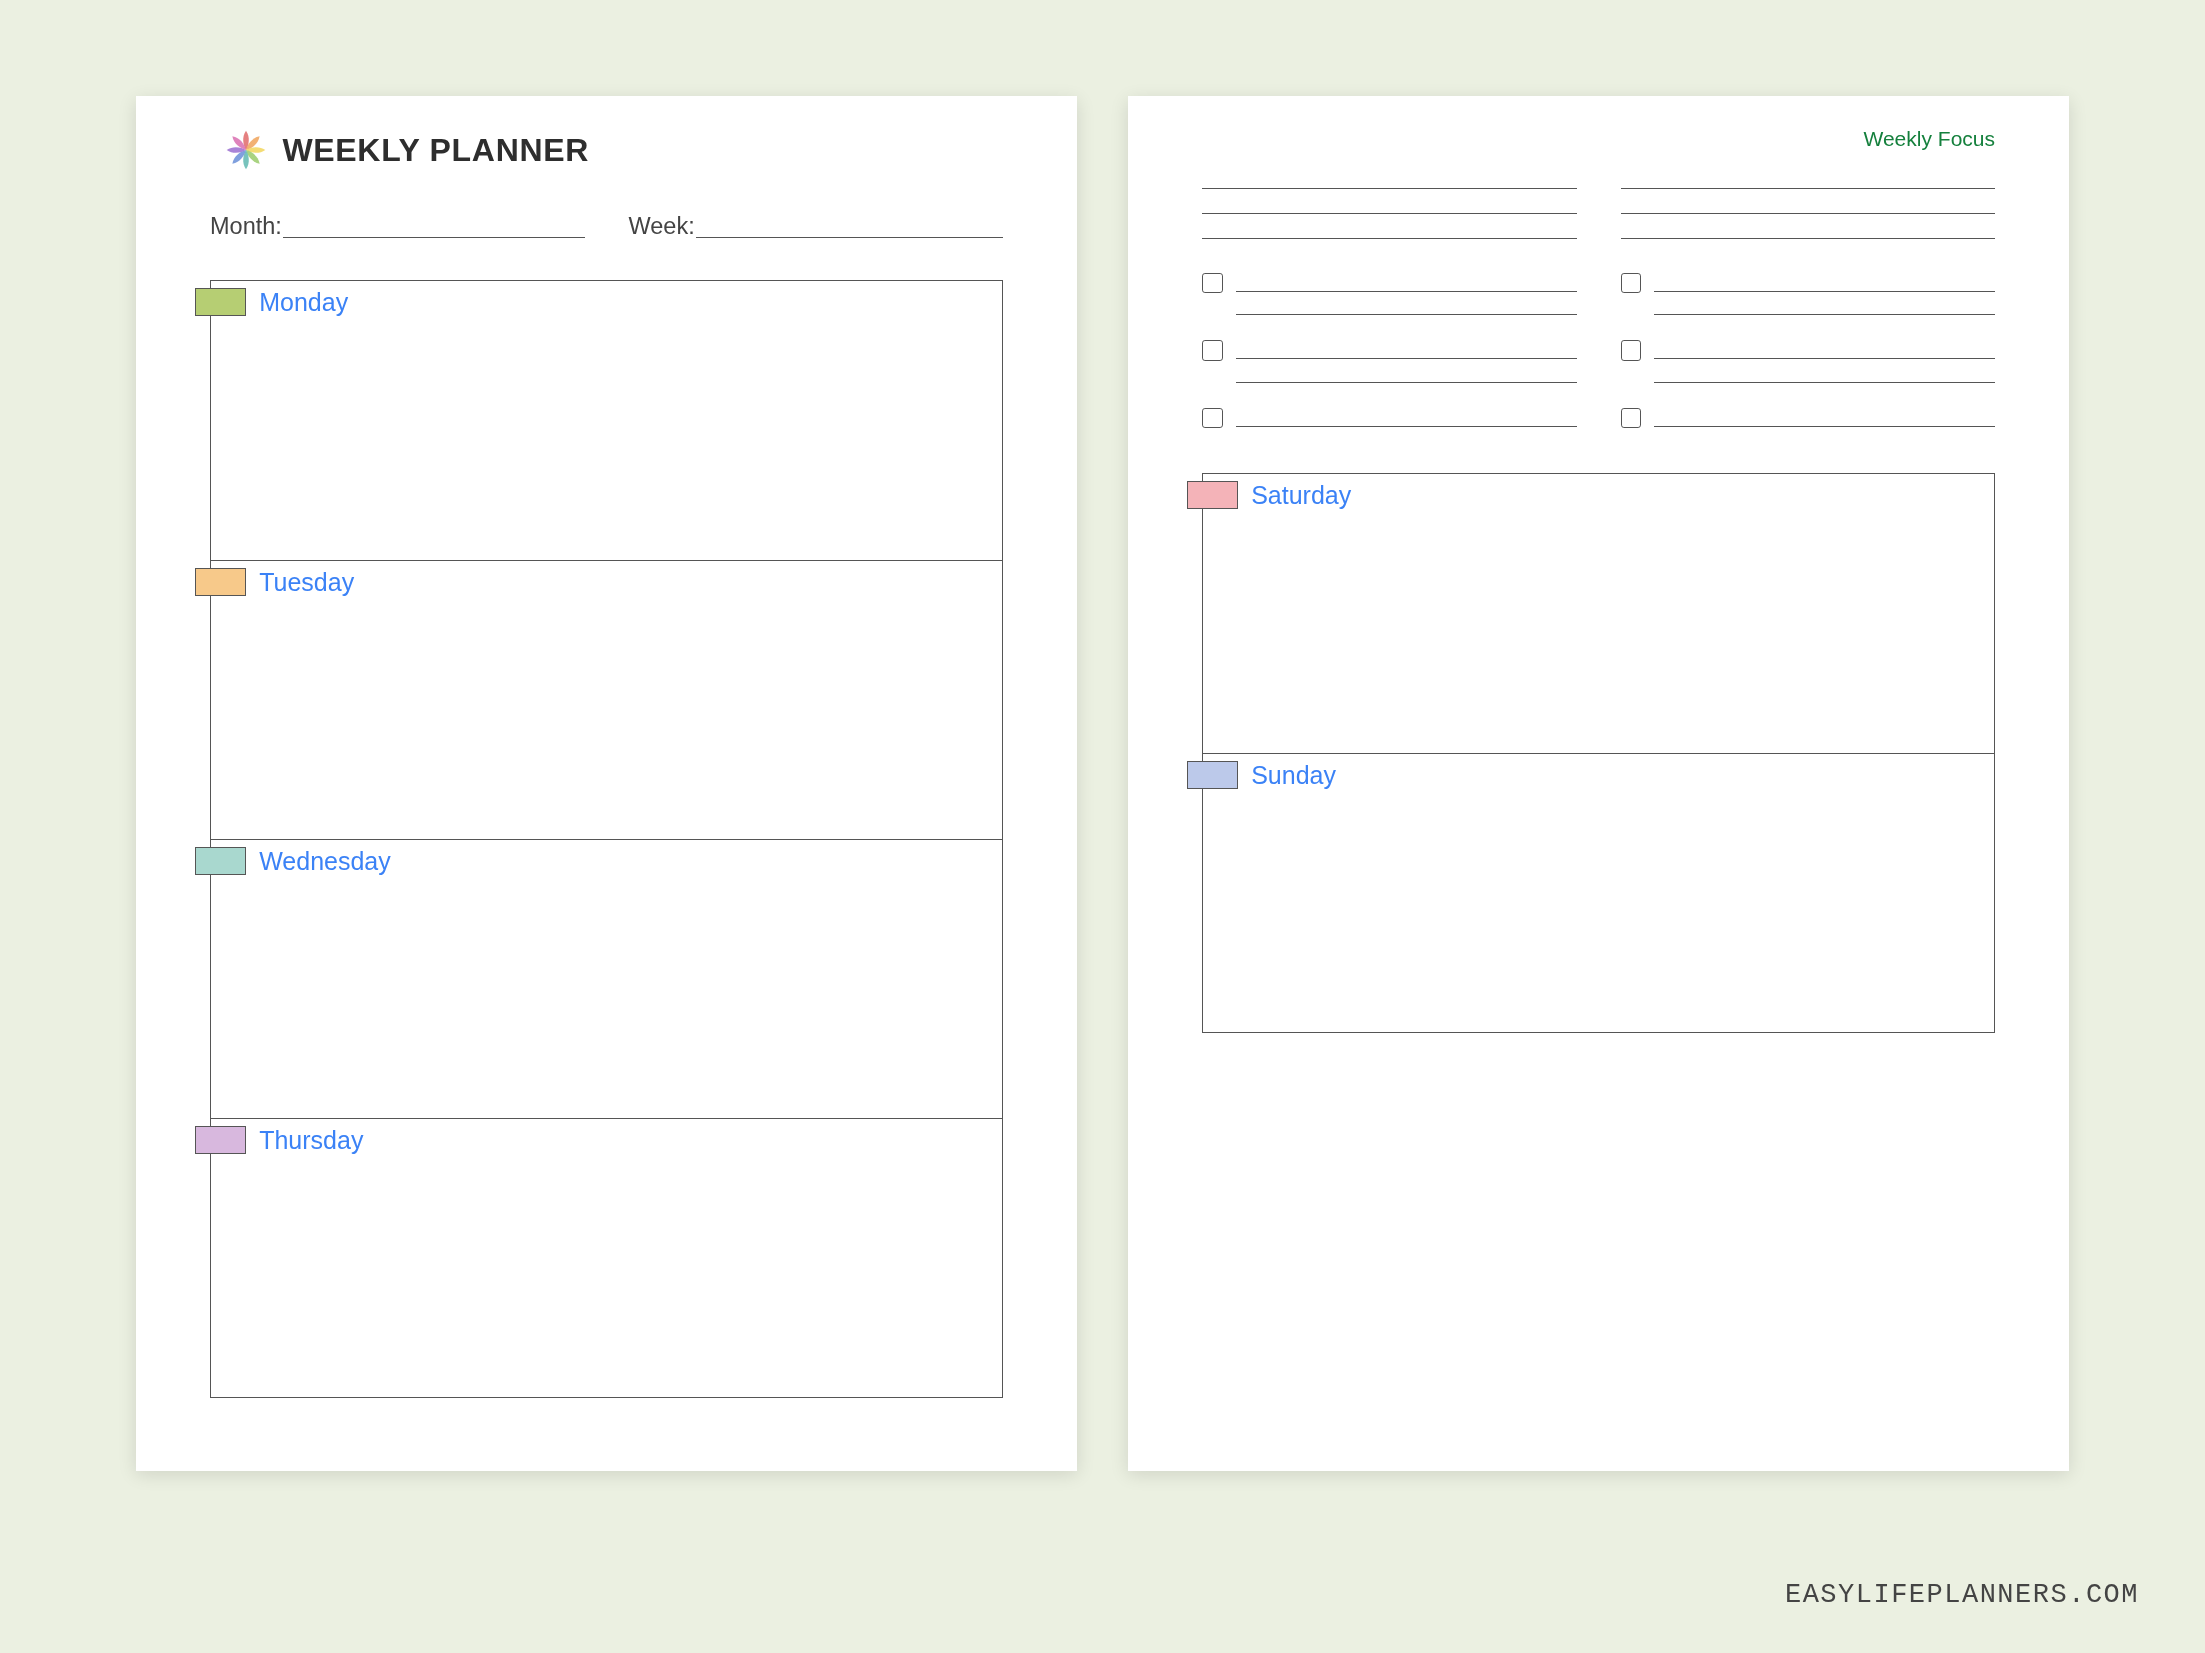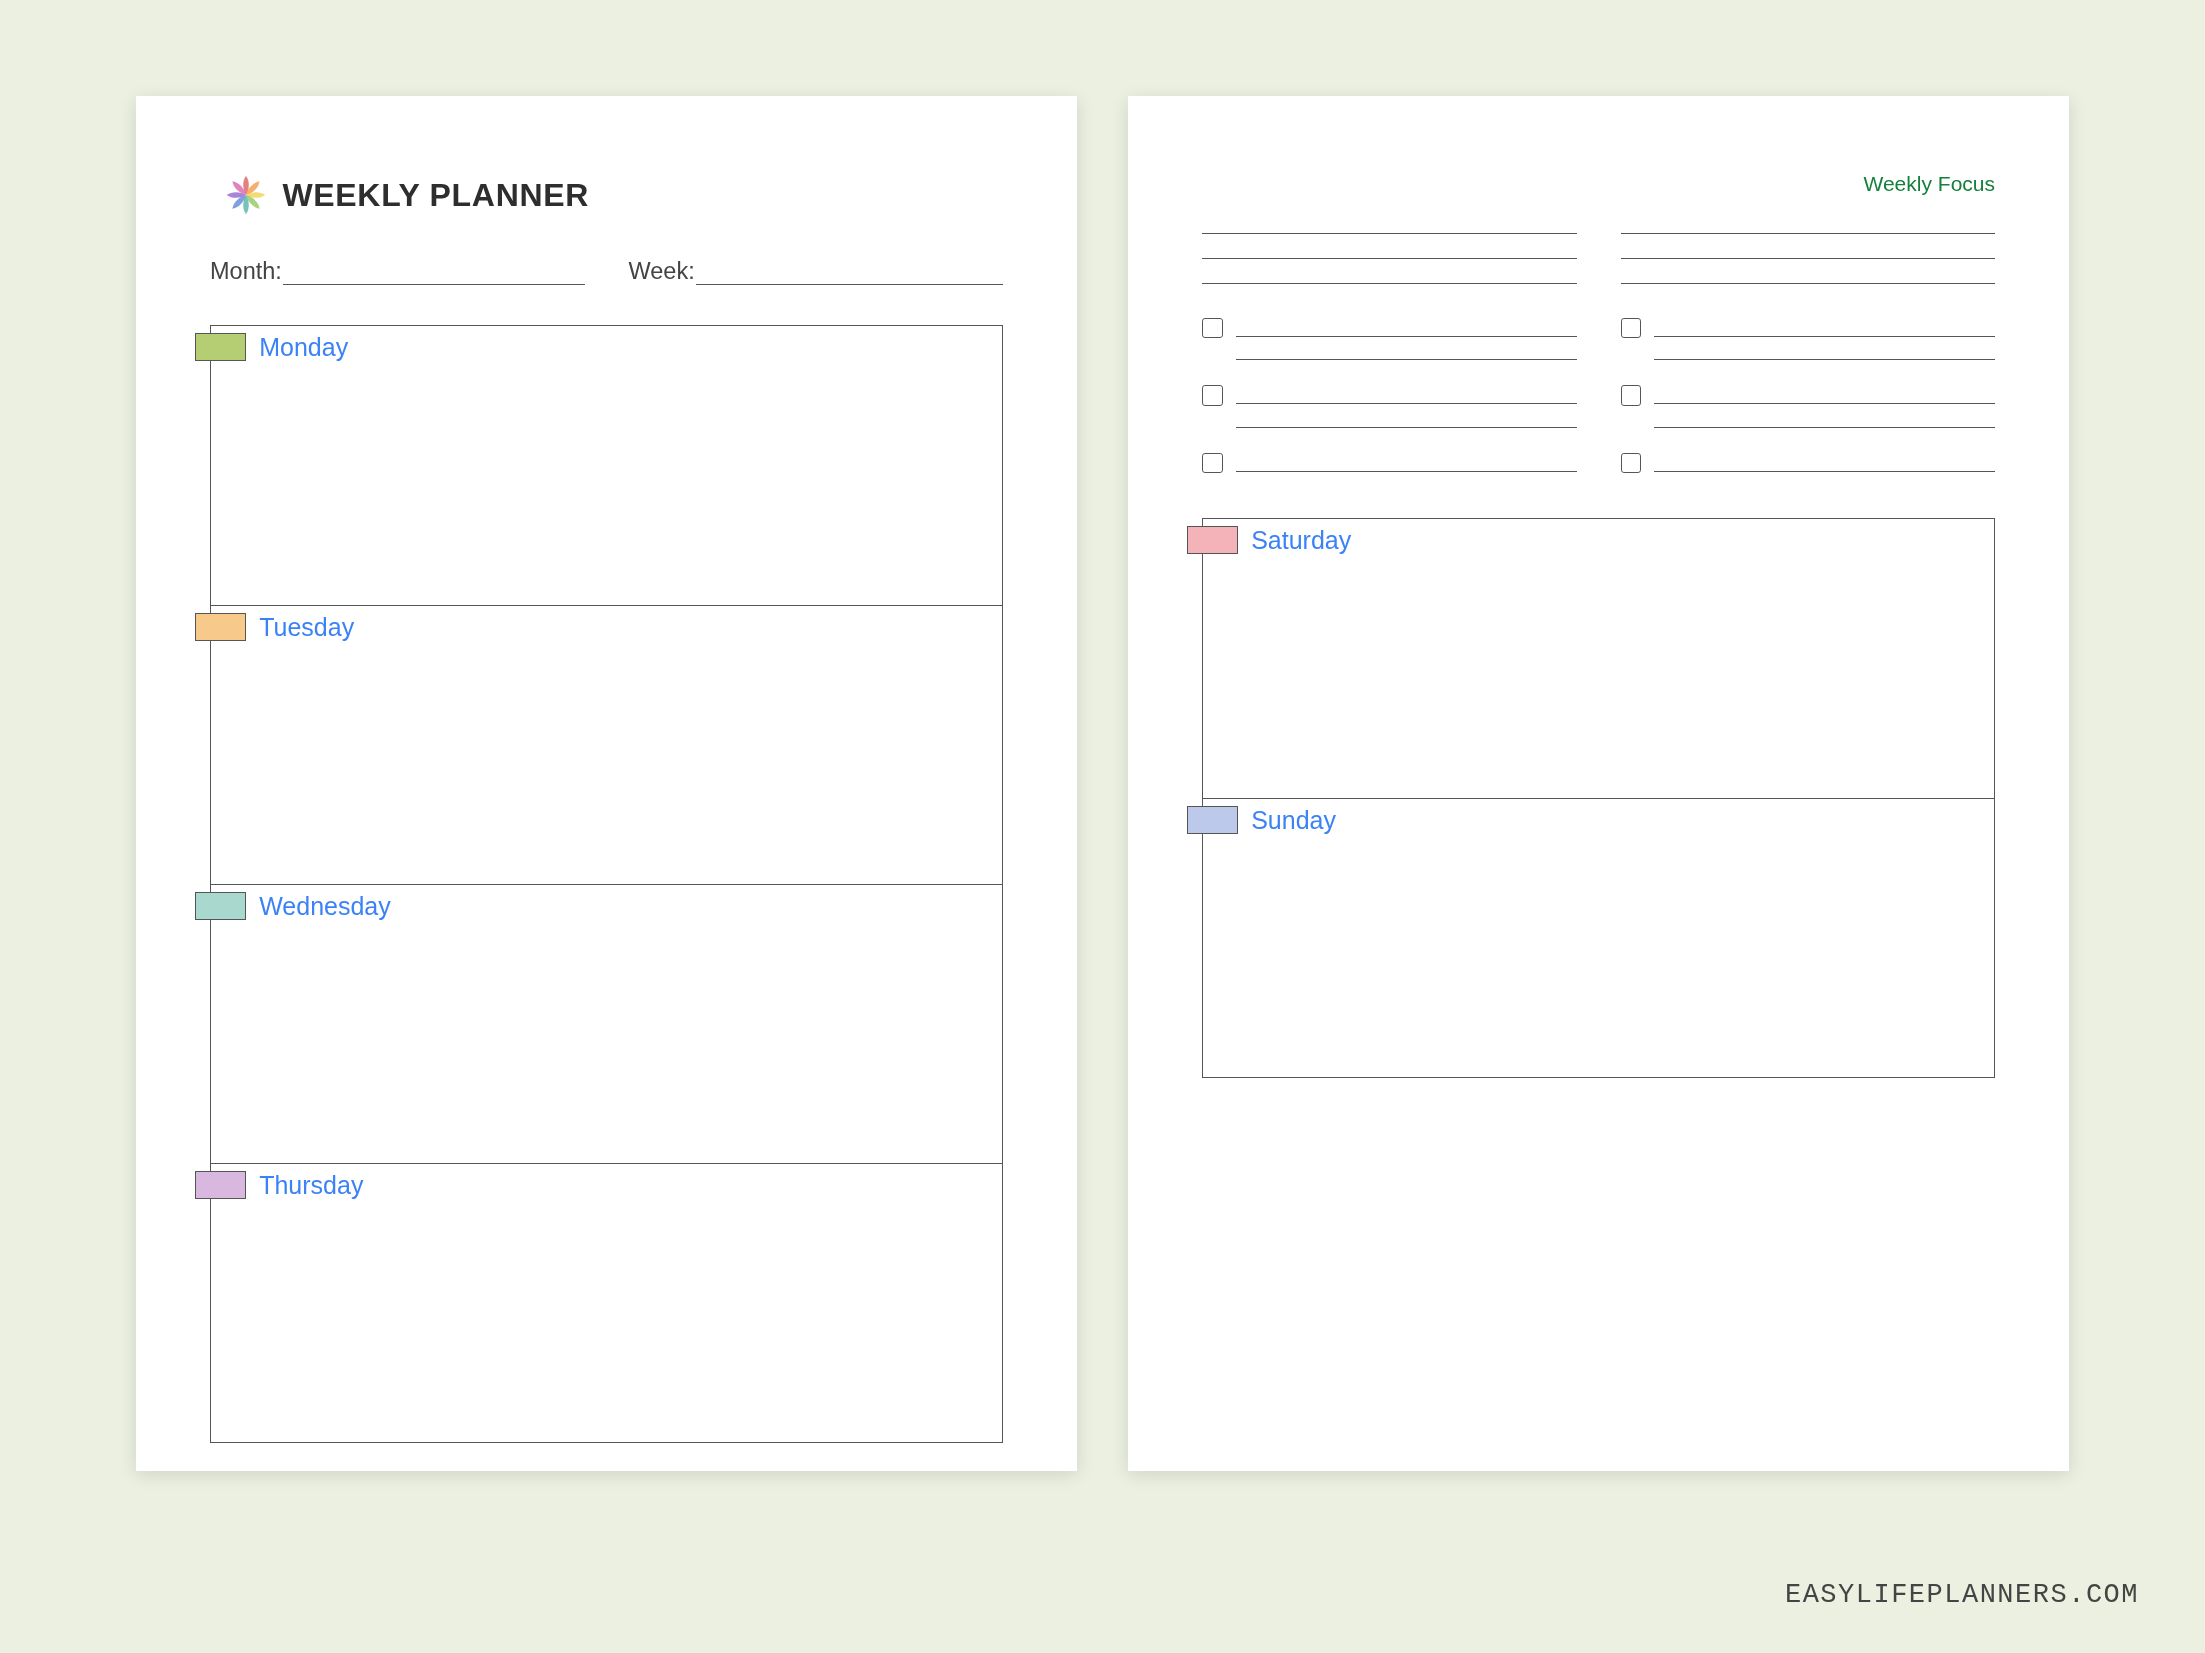--- a/index.html
+++ b/index.html
@@ -14,21 +14,21 @@
     display: flex;
     gap: 51px;
     padding: 96px 125px 147px 125px;
     justify-content: center;
   }
   .page {
     background: #fff;
     width: 941px;
     height: 1375px;
     box-shadow: 0 4.4px 17.6px rgba(0,0,0,0.12);
-    padding: 76px 74px 51px 74px;
+    padding: 31px 74px 51px 74px;
     position: relative;
   }
 
   
   .title-row {
     display: flex;
     align-items: center;
     gap: 13.2px;
     margin-bottom: 40px;
     margin-left: 13.2px;
@@ -40,21 +40,21 @@
     letter-spacing: 0.7px;
     color: #2e2e2e;
   }
   .meta-row {
     display: flex;
     gap: 44px;
     font-size: 23.5px;
     color: #444;
     margin-bottom: 40px;
   }
-  .meta-field { display:flex; align-items:flex-end; gap:1px; flex:1; }
+  .meta-field { display:flex; align-items:center; gap:1px; flex:1; }
   .meta-line { flex:1; border-bottom: 1.5px solid #555; height: 22px; }
 
   
   .day-grid { border: 1.5px solid #555; }
   .day-cell { position:relative; border-top:1.5px solid #555; }
   .day-cell:first-child { border-top:none; }
   .day-head {
     display:flex; align-items:center; gap:13.2px;
     font-size: 25px; color:#3b82f6; padding: 7.4px 10.3px 0 0;
   }

